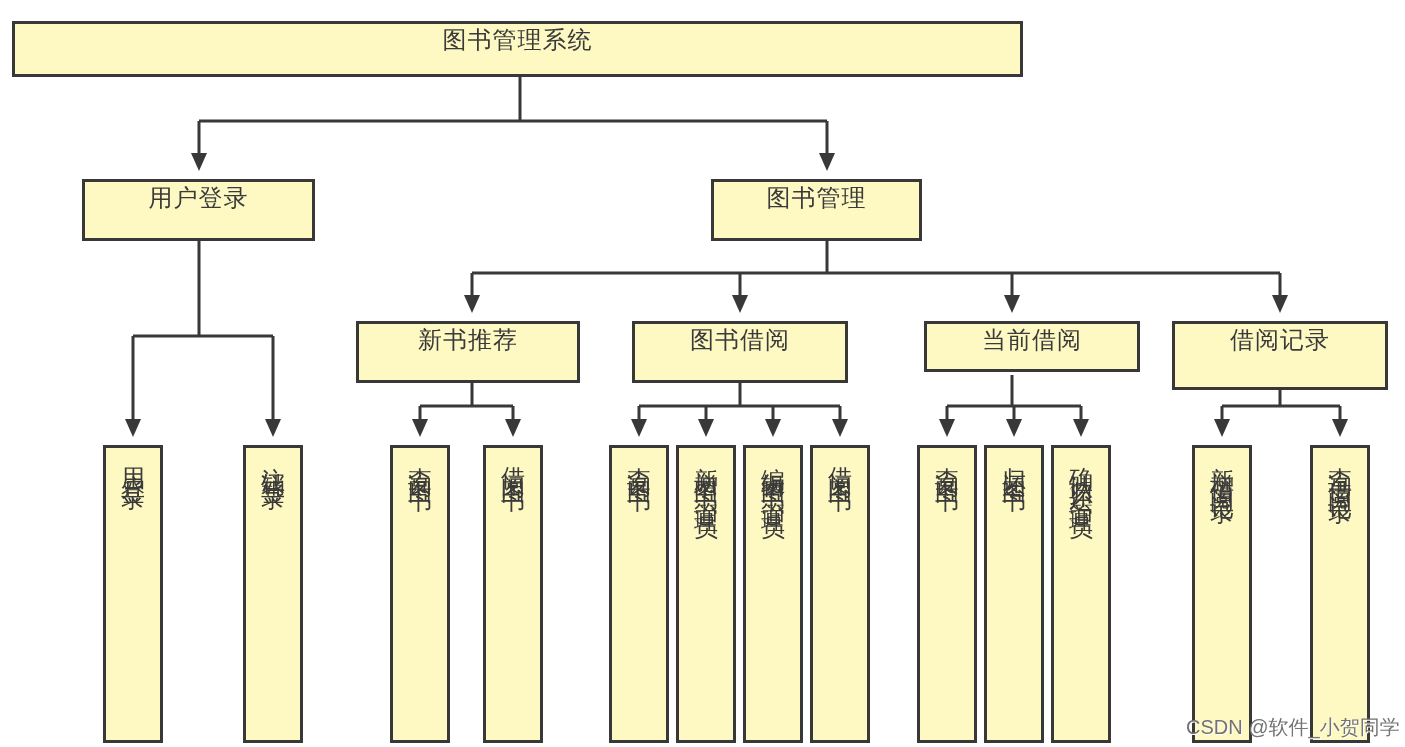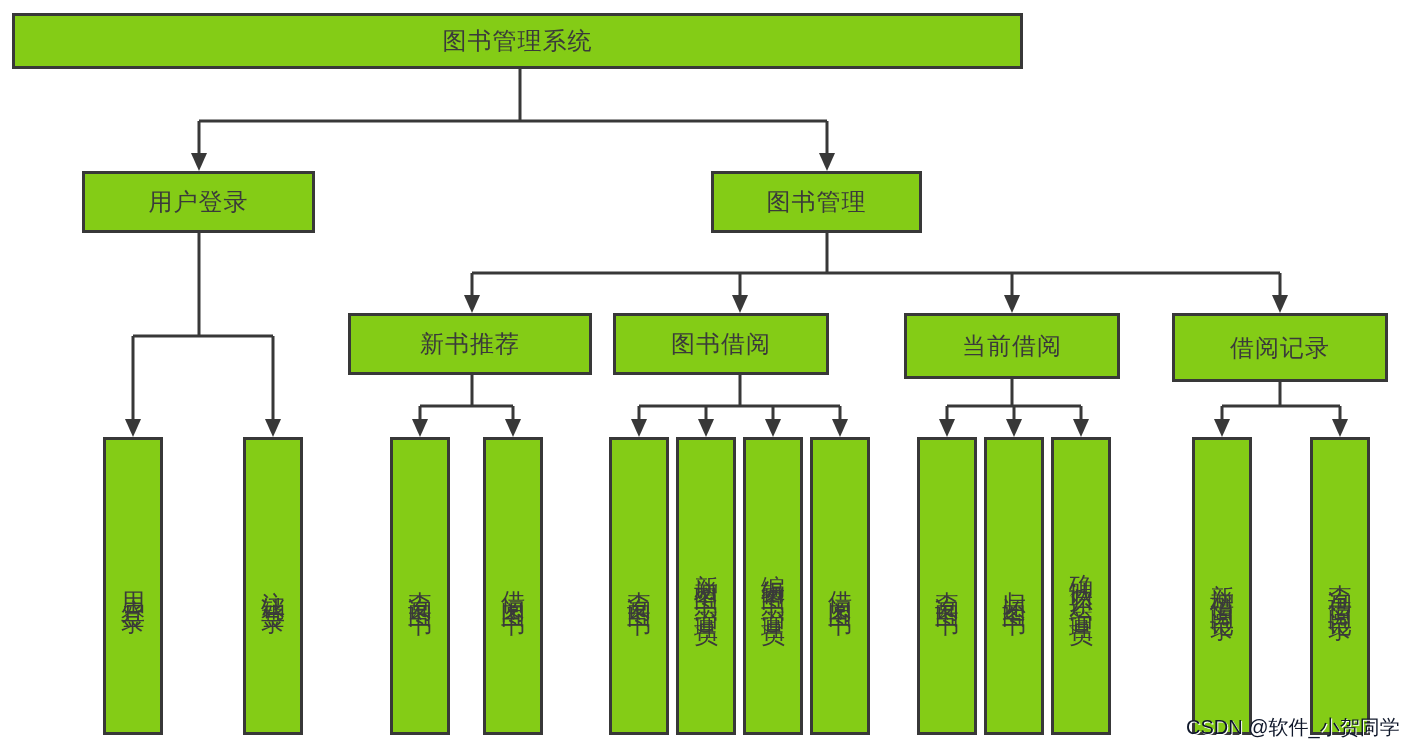--- a/index.html
+++ b/index.html
@@ -8,39 +8,39 @@
     width:1405px;height:747px;
     background:#ffffff;
     overflow:hidden;
     font-family:"Liberation Sans","DejaVu Sans",sans-serif;
   }
   svg.connectors{position:absolute;left:0;top:0;width:1405px;height:747px;}
   .box{
     position:absolute;
     box-sizing:border-box;
     border:3px solid #383838;
-    background:#84cc16;
+    background:#fef9c3;
     display:flex;
-    align-items:center;
     justify-content:center;
     color:#3a3a3a;
+    margin-top:8px;
   }
   .hbox{font-size:24px;letter-spacing:1px;}
   .vbox .vtext{
     writing-mode:vertical-rl;
     text-orientation:mixed;
     font-size:24px;
     letter-spacing:7px;
     line-height:1;
   }
   .watermark{
     position:absolute;
     left:1186px;top:714px;
     font-size:20px;
-    color:#0f172a;
+    color:#737373;
     white-space:nowrap;
     z-index:5;
     text-shadow:1px 1px 0 #ffffff;
   }
 </style>
 </head>
 <body>
 
 <div class="stage">
 
@@ -98,27 +98,27 @@
     <span>图书管理系统</span>
   </div>
 
   <div class="box hbox" style="left:82px;top:171px;width:233px;height:62px">
     <span>用户登录</span>
   </div>
   <div class="box hbox" style="left:711px;top:171px;width:211px;height:62px">
     <span>图书管理</span>
   </div>
 
-  <div class="box hbox" style="left:348px;top:313px;width:244px;height:62px">
+  <div class="box hbox" style="left:356px;top:313px;width:224px;height:62px">
     <span>新书推荐</span>
   </div>
-  <div class="box hbox" style="left:613px;top:313px;width:216px;height:62px">
+  <div class="box hbox" style="left:632px;top:313px;width:216px;height:62px">
     <span>图书借阅</span>
   </div>
-  <div class="box hbox" style="left:904px;top:313px;width:216px;height:66px">
+  <div class="box hbox" style="left:924px;top:313px;width:216px;height:51px">
     <span>当前借阅</span>
   </div>
   <div class="box hbox" style="left:1172px;top:313px;width:216px;height:69px">
     <span>借阅记录</span>
   </div>
 
   <div class="box vbox" style="left:103px;top:437px;width:60px;height:298px">
     <span class="vtext">用户登录</span>
   </div>
   <div class="box vbox" style="left:243px;top:437px;width:60px;height:298px">

